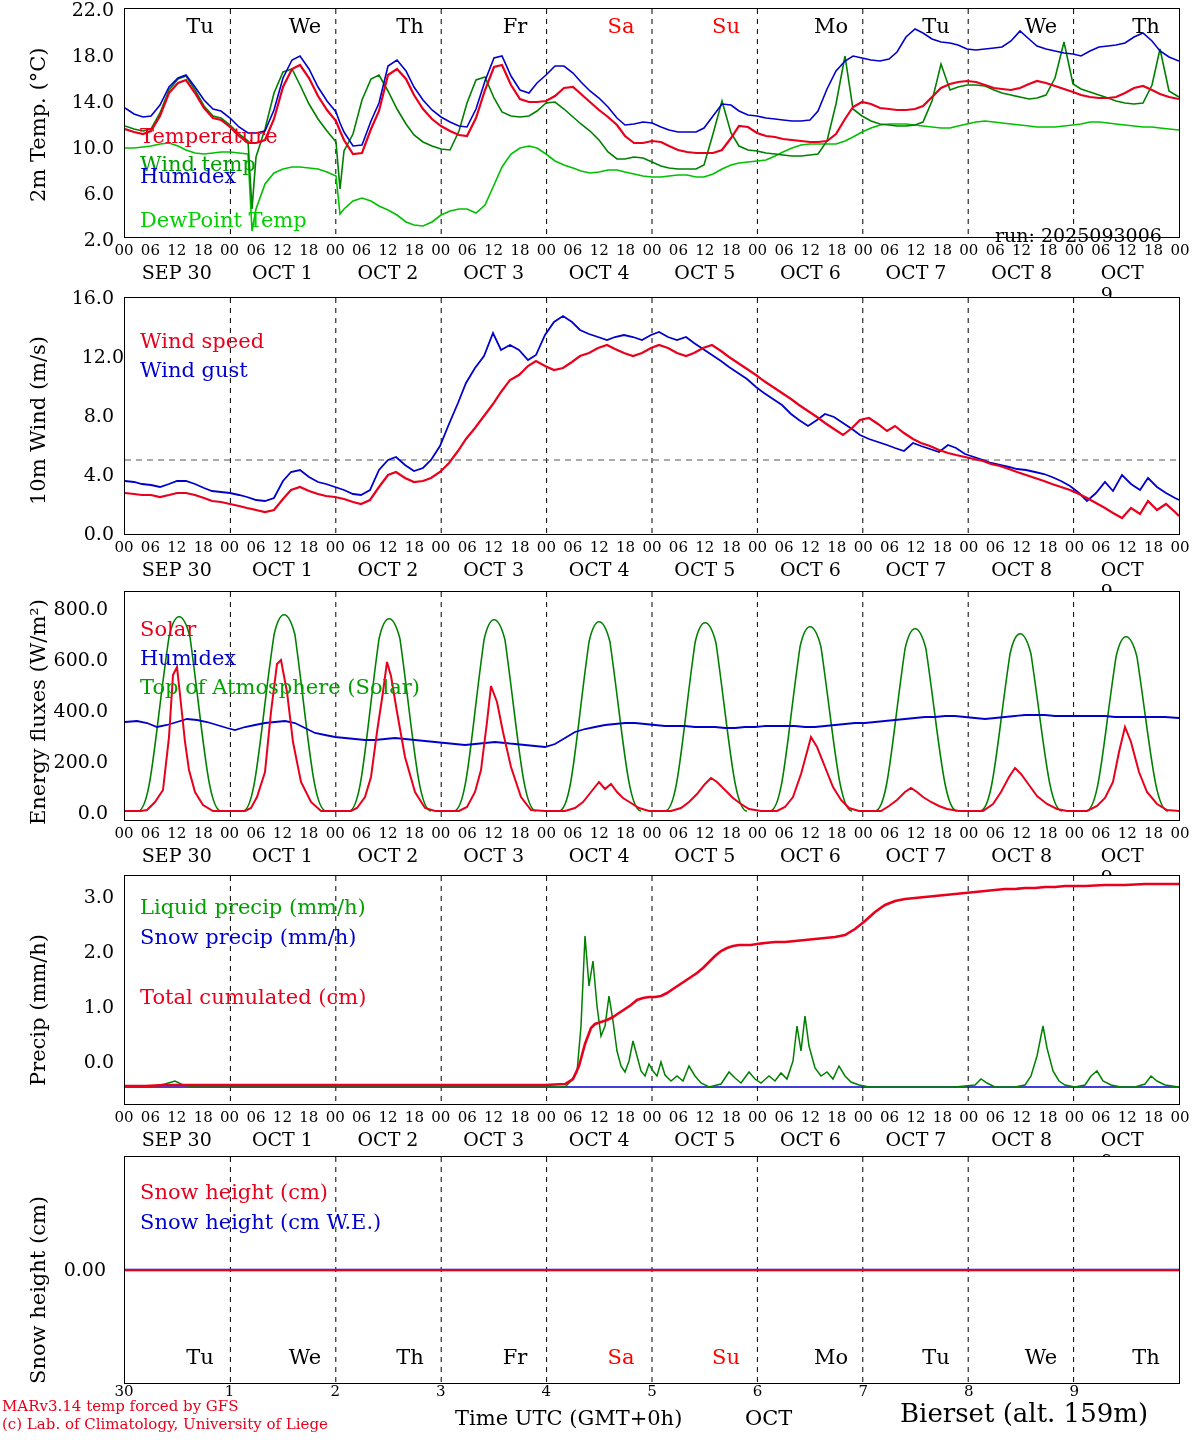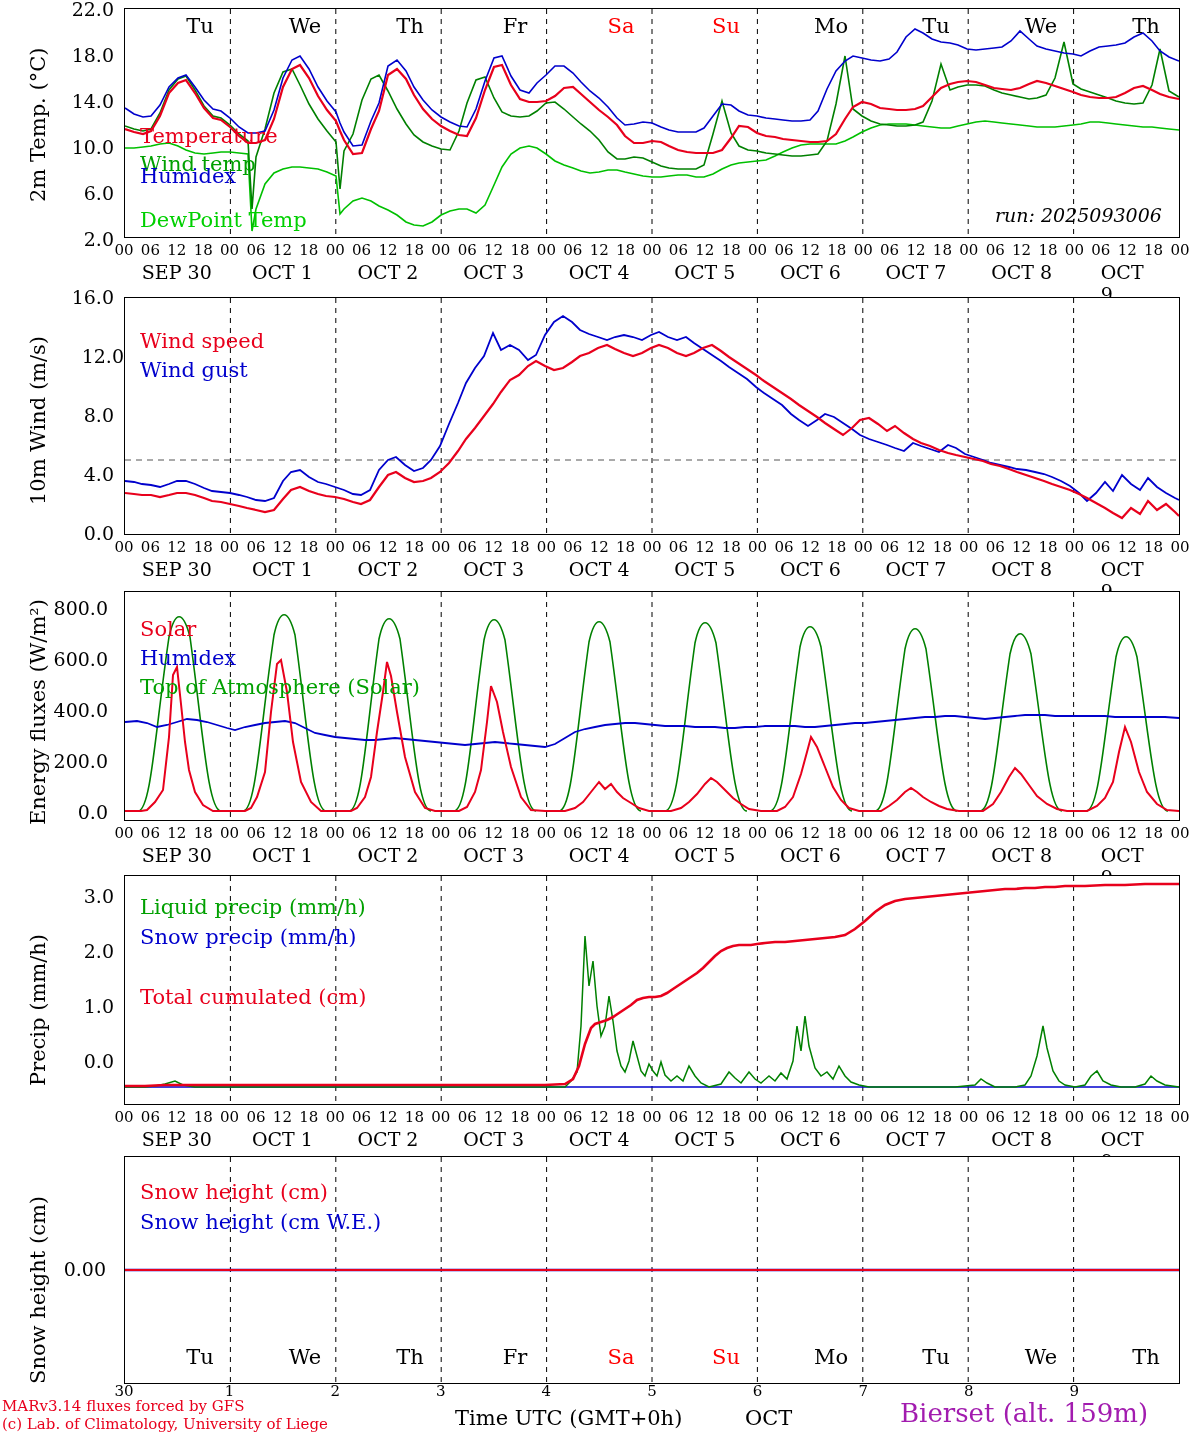--- a/index.html
+++ b/index.html
@@ -14,21 +14,21 @@
   .htick{position:absolute;transform:translateX(-50%);}
   .drow{position:absolute;font-size:19px;}
   .dtick{position:absolute;transform:translateX(-50%);}
   svg{display:block;}
   .red{color:#e8001c;}
   .blue{color:#0000cc;}
   .green{color:#00a000;}
   .lgreen{color:#00d000;}
   .footer-left{position:absolute;font-size:15px;color:#e8001c;}
   .footer-center{position:absolute;font-size:21px;}
-  .footer-right{position:absolute;font-size:26px;color:#a21caf;}
+  .footer-right{position:absolute;font-size:26px;color:#000000;}
   .runlabel{position:absolute;font-size:19px;}
 </style>
 </head>
 <body>
 
 <div class="ylabel" style="left:26px;top:10px;height:230px;width:26px;">2m Temp. (°C)</div>
 
 <div class="panel" style="top:8px;width:1056px;height:230px;">
   <svg width="1054" height="228" viewBox="0 0 1054 228" preserveAspectRatio="none">
 
@@ -58,21 +58,21 @@
 <div class="ytick" style="left:14px;top:44px;">18.0</div>
 <div class="ytick" style="left:14px;top:90px;">14.0</div>
 <div class="ytick" style="left:14px;top:136px;">10.0</div>
 <div class="ytick" style="left:14px;top:182px;">6.0</div>
 <div class="ytick" style="left:14px;top:228px;">2.0</div>
 
 <div class="legend red" style="left:140px;top:124px;">Temperature</div>
 <div class="legend green" style="left:140px;top:152px;">Wind temp</div>
 <div class="legend blue" style="left:140px;top:164px;">Humidex</div>
 <div class="legend lgreen" style="left:140px;top:208px;">DewPoint Temp</div>
-<div class="runlabel" style="left:995px;top:204px;font-style:italic;">run: 2025093006</div>
+<div class="runlabel" style="left:995px;top:224px;">run: 2025093006</div>
 
 <div class="daylabels" style="left:124px;top:14px;width:1056px;height:24px;">
   <span class="daylabel" style="left:76px;">Tu</span>
   <span class="daylabel" style="left:181px;">We</span>
   <span class="daylabel" style="left:286px;">Th</span>
   <span class="daylabel" style="left:391px;">Fr</span>
   <span class="daylabel" style="left:497px;color:#ff0000;">Sa</span>
   <span class="daylabel" style="left:602px;color:#ff0000;">Su</span>
   <span class="daylabel" style="left:707px;">Mo</span>
   <span class="daylabel" style="left:812px;">Tu</span>
@@ -456,18 +456,18 @@
     <span class="dtick" style="left: 316.8px;">3</span>
     <span class="dtick" style="left: 422.4px;">4</span>
     <span class="dtick" style="left: 528px;">5</span>
     <span class="dtick" style="left: 633.6px;">6</span>
     <span class="dtick" style="left: 739.2px;">7</span>
     <span class="dtick" style="left: 844.8px;">8</span>
     <span class="dtick" style="left: 950.4px;">9</span>
   </div>
 
 <div class="footer-left" style="left:2px;top:1397px;">
-  <div>MARv3.14 fluxes forced by GFS</div>
+  <div>MARv3.14 temp forced by GFS</div>
   <div>(c) Lab. of Climatology, University of Liege</div>
 </div>
 <div class="footer-center" style="left:455px;top:1406px;">Time UTC (GMT+0h)</div>
 <div class="footer-center" style="left:745px;top:1406px;">OCT</div>
 <div class="footer-right" style="left:900px;top:1398px;">Bierset (alt. 159m)</div>
 
 </body></html>

